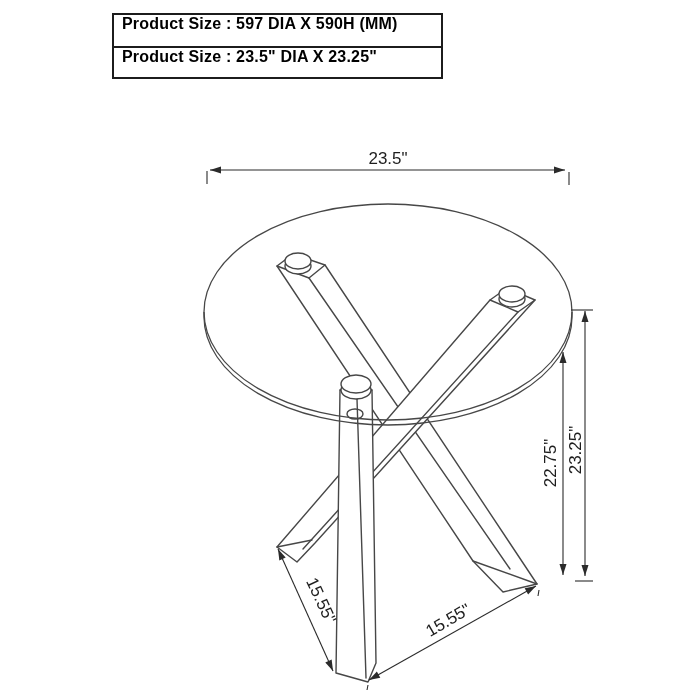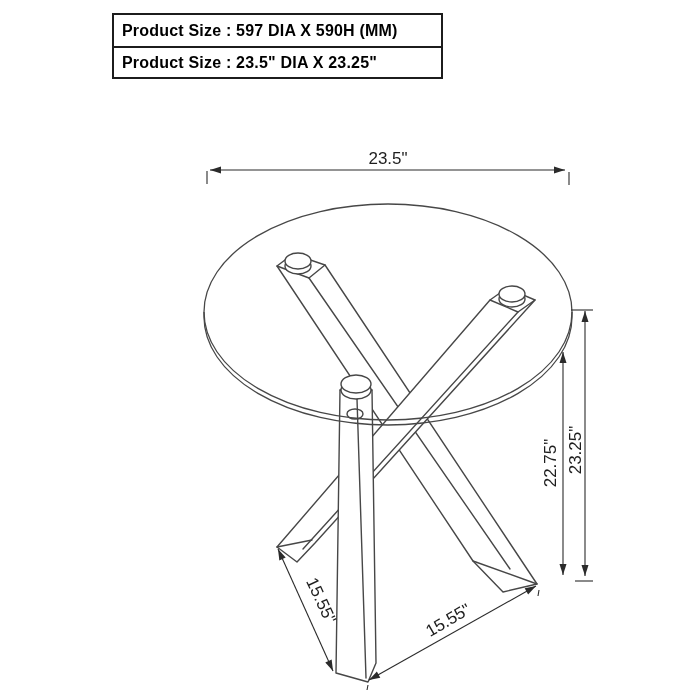--- a/index.html
+++ b/index.html
@@ -5,21 +5,21 @@
   html,body{margin:0;padding:0;background:#ffffff;}
   #stage{
     position:relative;width:700px;height:700px;background:#ffffff;
     font-family:"Liberation Sans", sans-serif;overflow:hidden;
   }
   #size-table{
     position:absolute;left:112px;top:13px;width:331px;
     border:2px solid #1c1c1c;background:#ffffff;box-sizing:border-box;
   }
   .size-row{
-    height:31px;display:flex;align-items:center;
+    height:31px;display:flex;
     padding-left:8px;box-sizing:border-box;
     font-size:16px;font-weight:bold;color:#000;letter-spacing:.2px;
     white-space:nowrap;
   }
   .size-row + .size-row{border-top:2px solid #1c1c1c;}
   svg{position:absolute;left:0;top:0;}
   .ln{stroke:#474747;stroke-width:1.4;fill:none;stroke-linejoin:round;stroke-linecap:round;}
   .face{stroke:#474747;stroke-width:1.4;fill:#ffffff;stroke-linejoin:round;}
   .glass{stroke:#474747;stroke-width:1.3;fill:none;}
   .dim{stroke:#2b2b2b;stroke-width:1.1;fill:none;}

